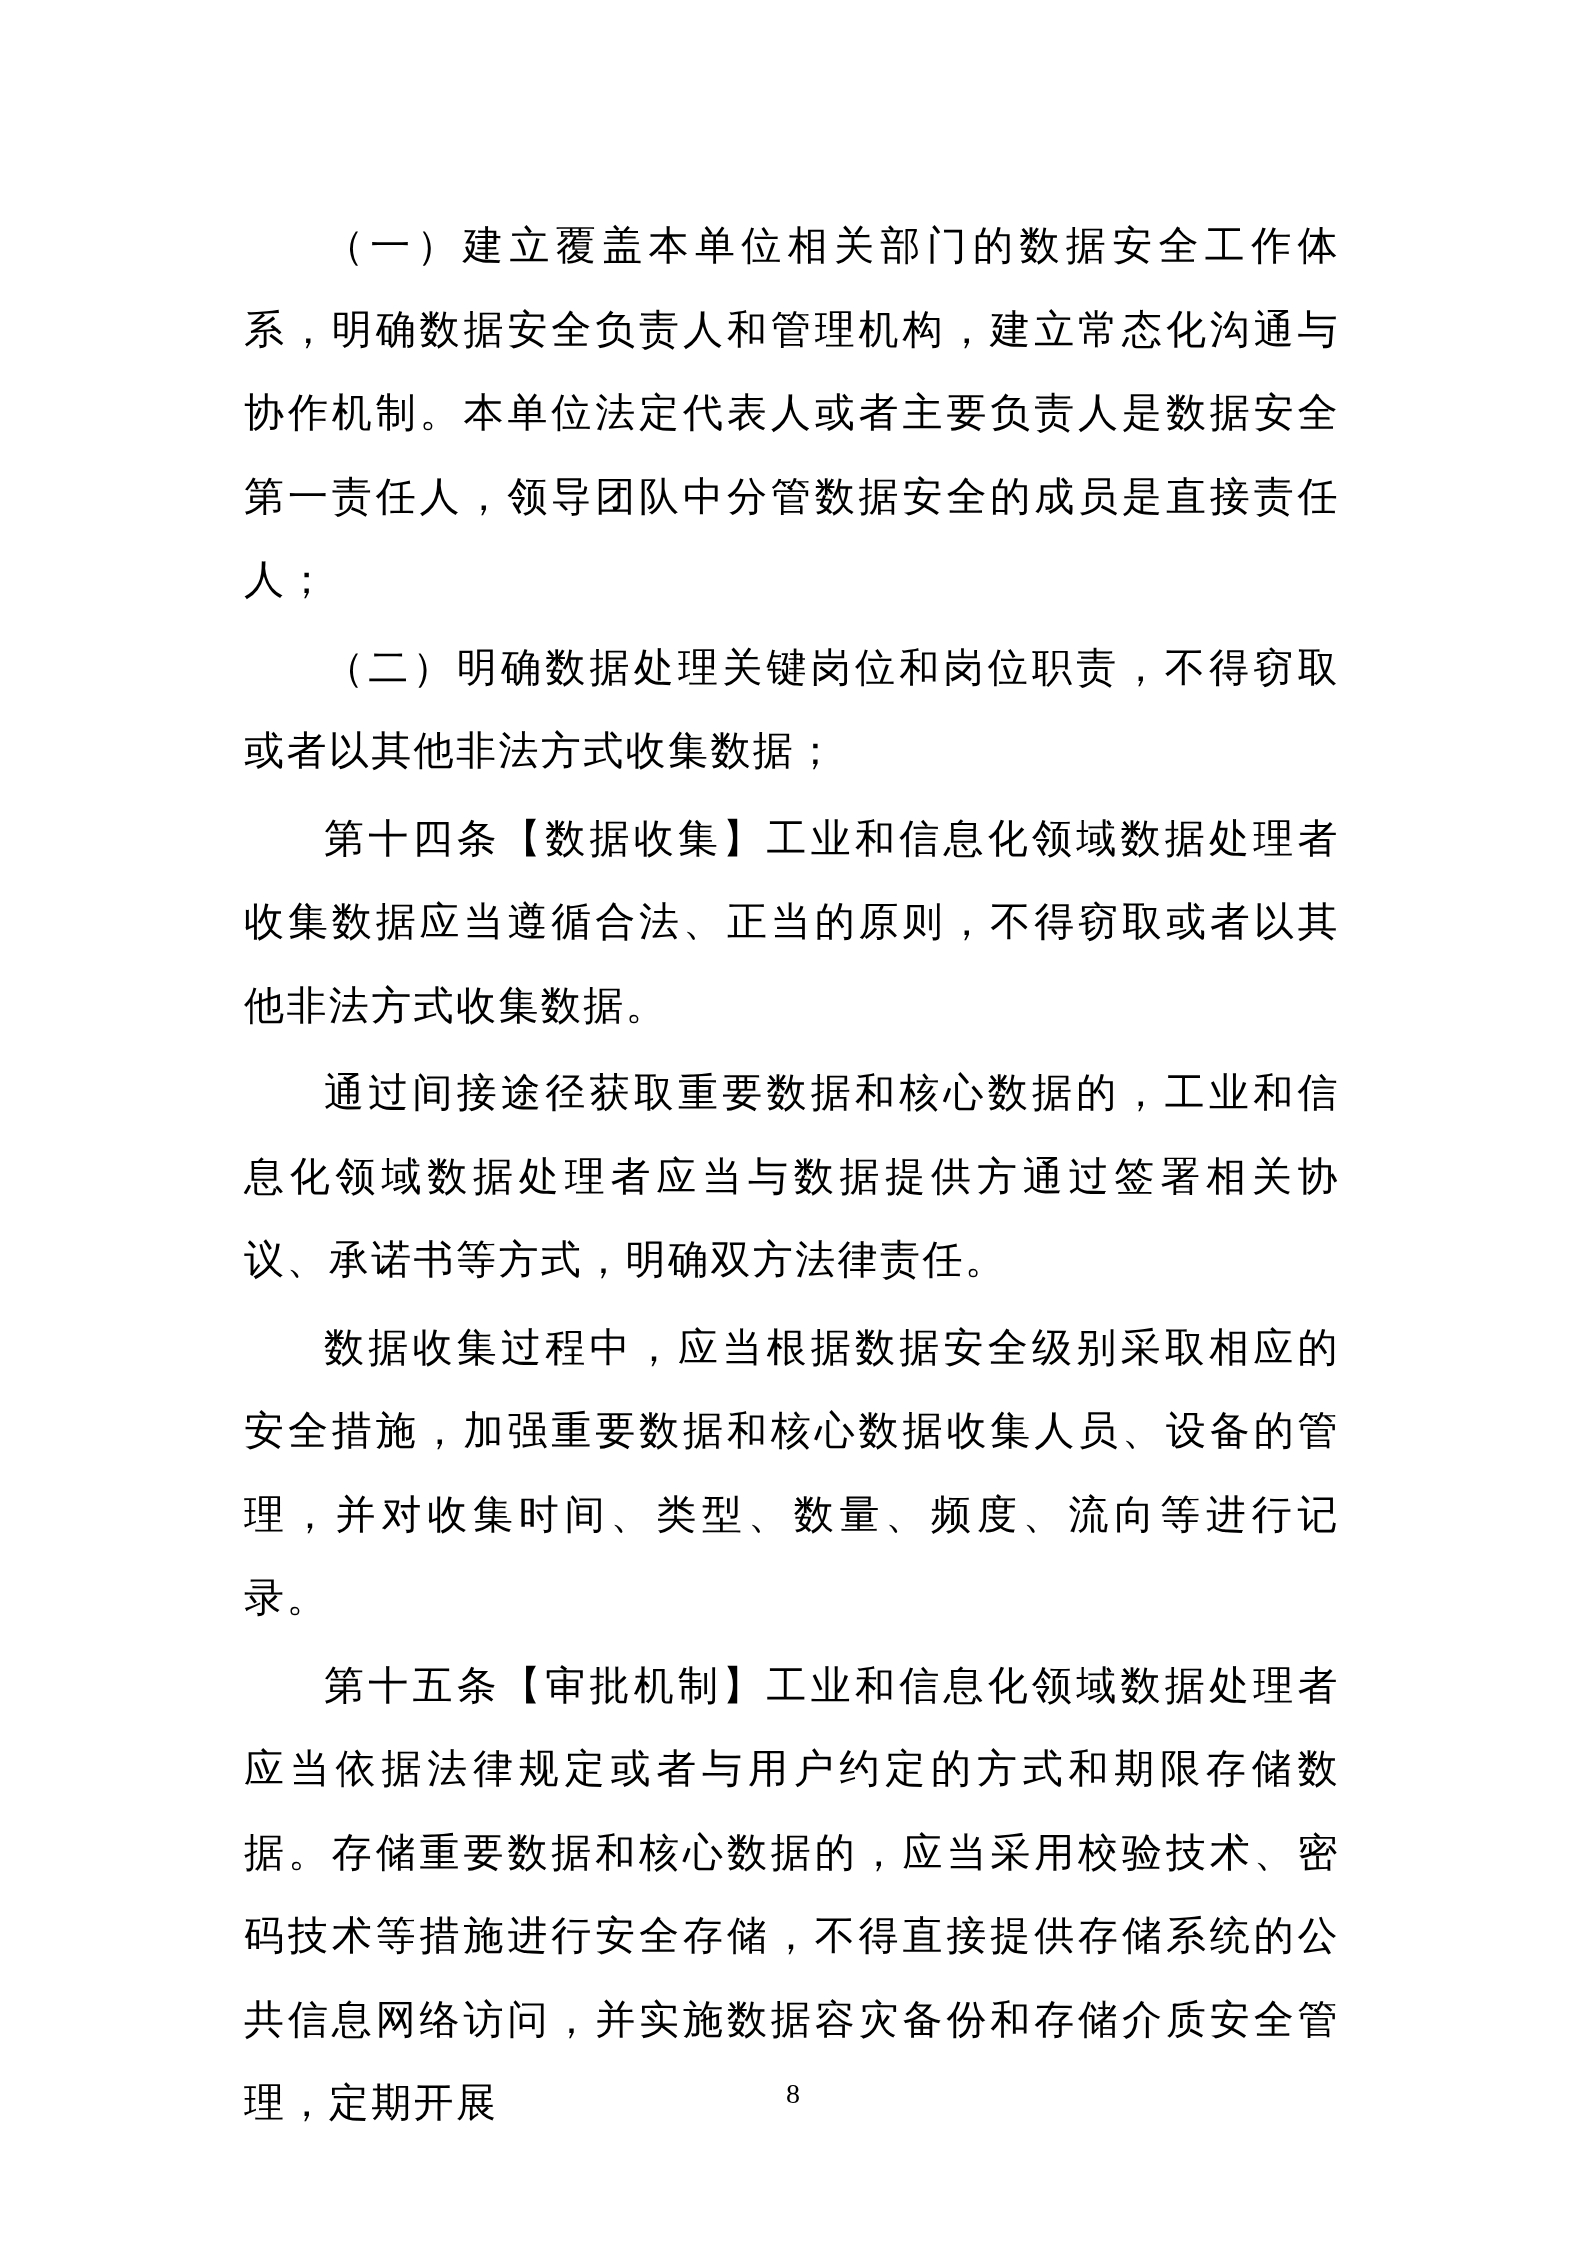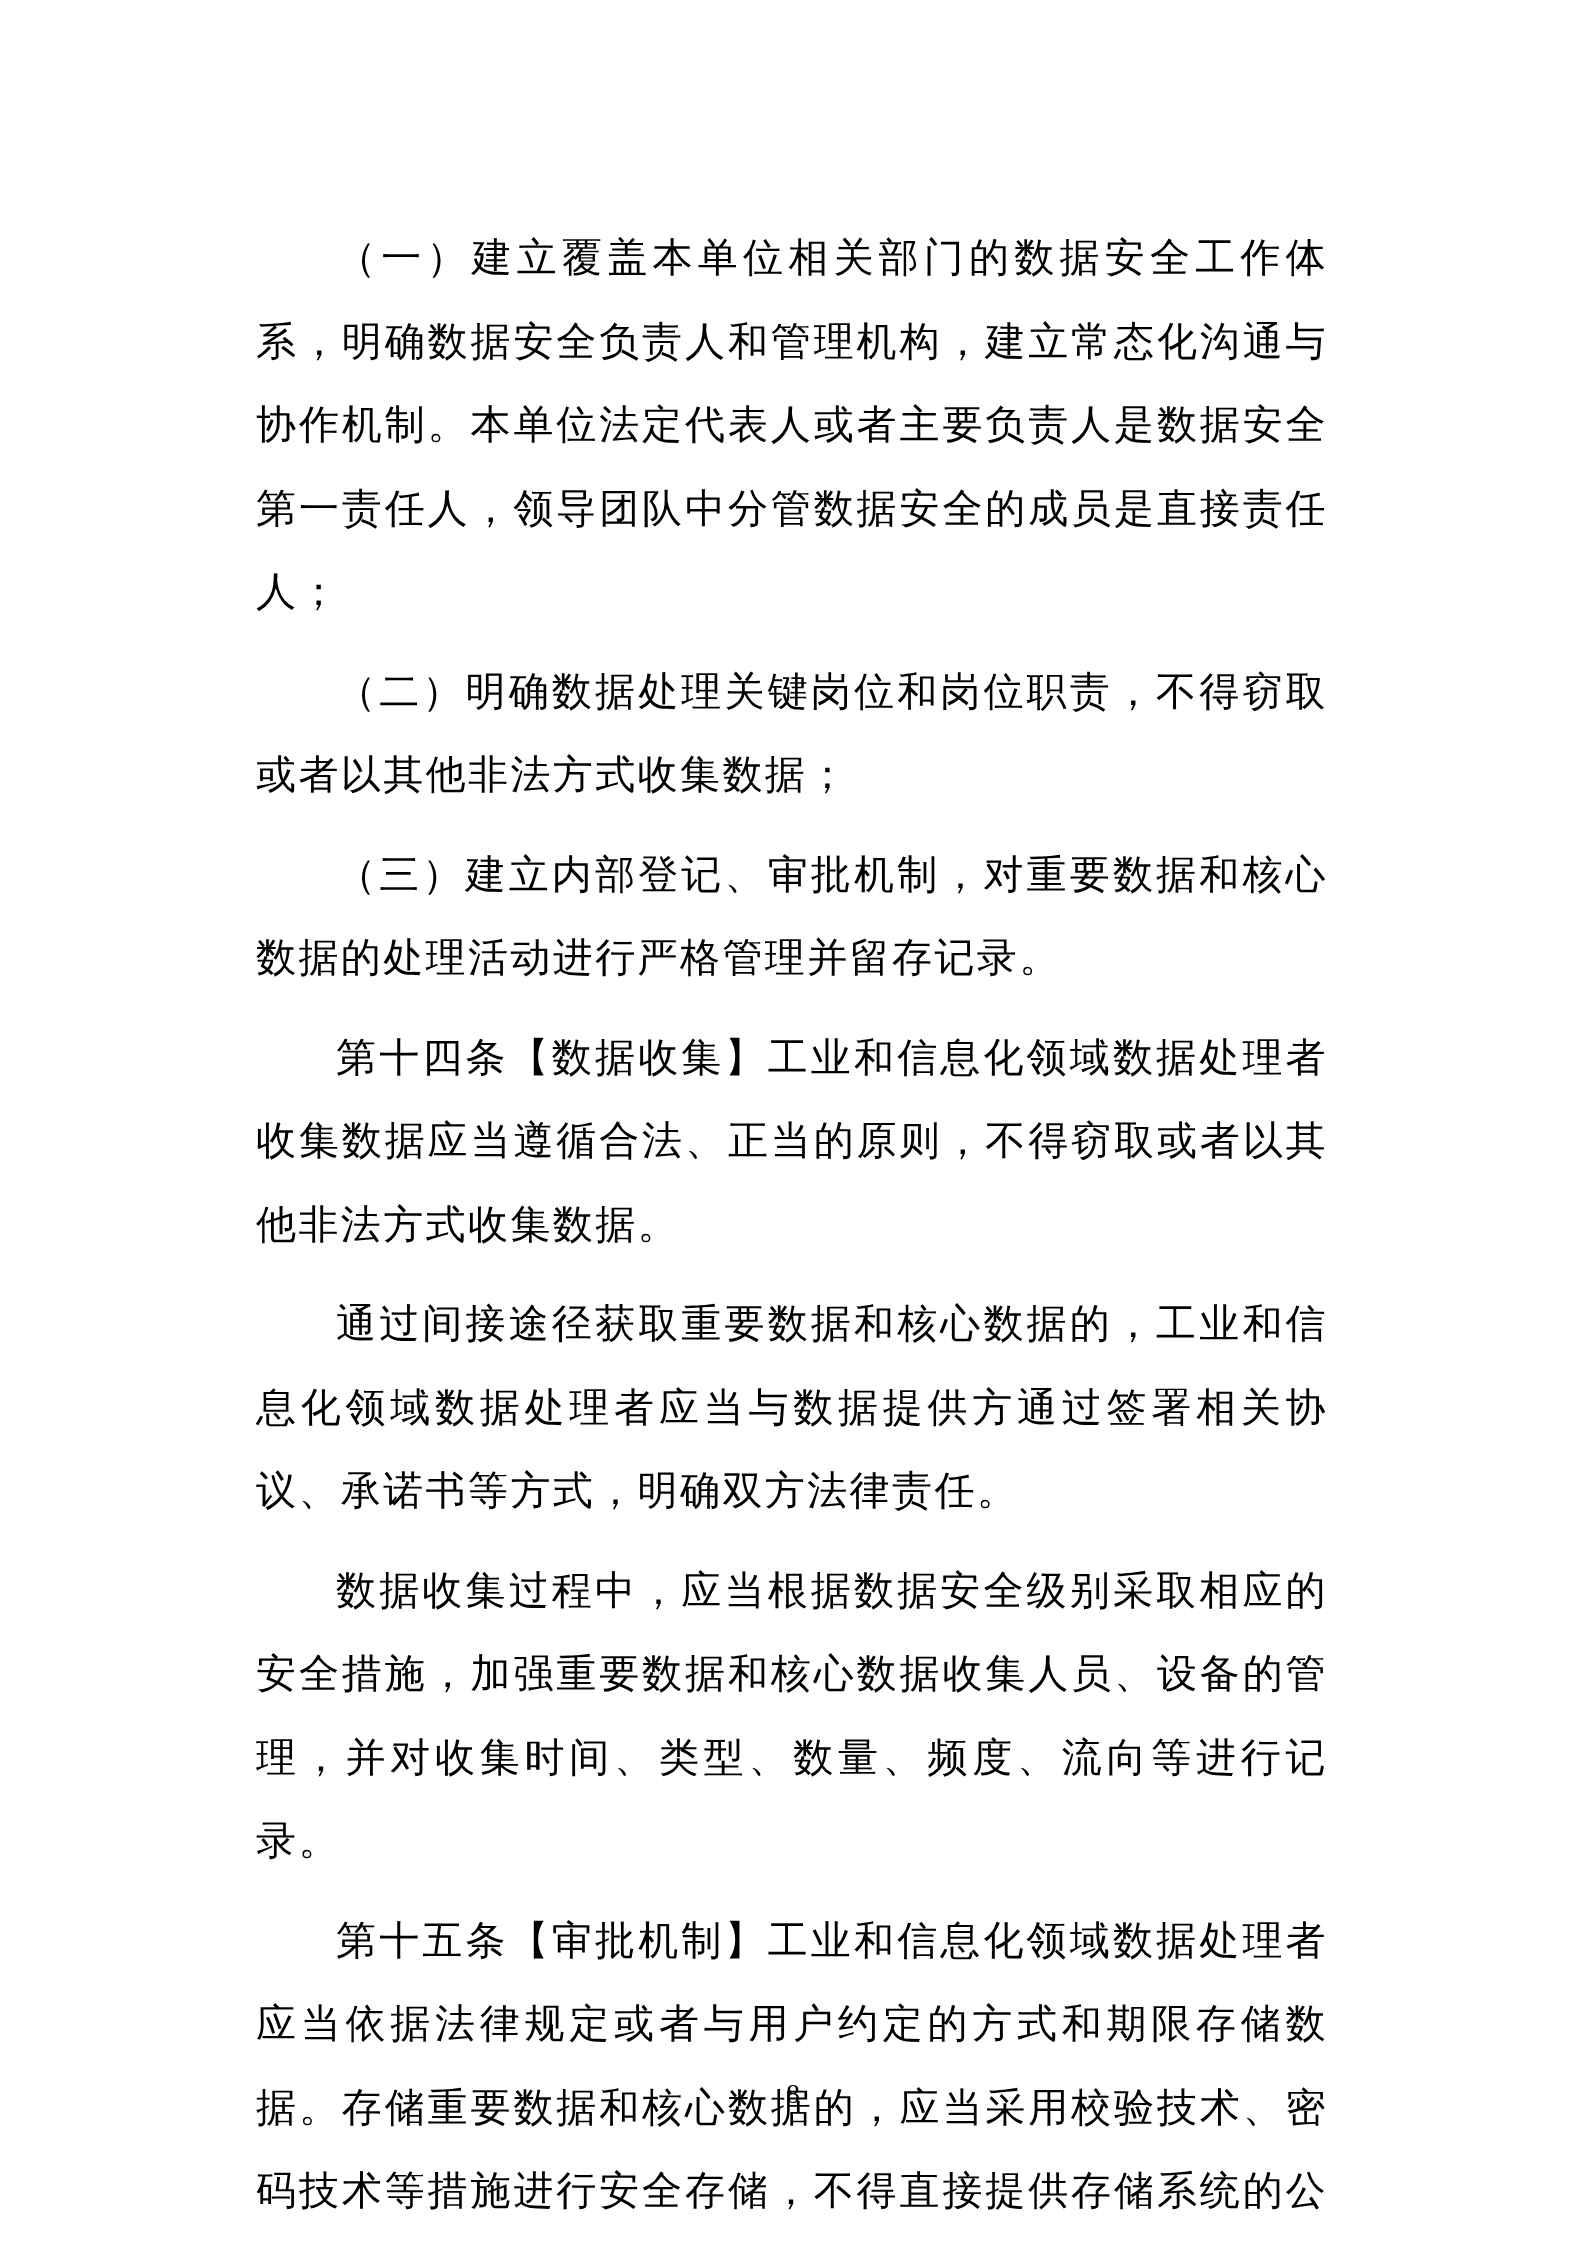--- a/index.html
+++ b/index.html
@@ -8,38 +8,37 @@
     position: absolute;
     left: 240px;
     top: 200px;
     width: 1104px;
     color: #000000;
     font-family: "DejaVu Serif", "Liberation Serif", serif;
     font-size: 40px;
     line-height: 83.5px;
     letter-spacing: 2.4px;
   }
-  .para { margin: 16px; text-indent: 2em; text-align: justify; text-align-last: left; }
+  .para { margin: 4px; text-indent: 2em; text-align: justify; text-align-last: left; }
   .para .heading { font-weight: normal; font-family: "DejaVu Sans", "Liberation Sans", sans-serif; }
   .page-number {
     position: absolute;
     left: 0; width: 1586px;
     top: 2078px;
     text-align: center;
     font-family: "Liberation Serif", "DejaVu Serif", serif;
     font-size: 28px;
     color: #000000;
   }
 </style>
 </head>
 <body>
 
 <div class="page">
   <p class="para"><span>（一）建立覆盖本单位相关部门的数据安全工作体系，明确数据安全负责人和管理机构，建立常态化沟通与协作机制。本单位法定代表人或者主要负责人是数据安全第一责任人，领导团队中分管数据安全的成员是直接责任人；</span></p>
   <p class="para"><span>（二）明确数据处理关键岗位和岗位职责，不得窃取或者以其他非法方式收集数据；</span></p>
-  <p class="para"><span>（三）建立内部登记、审批机制，对重要数据和核心数据的处理活动进行严格管理并留存记录。</span></p>
   <p class="para"><span class="heading">第十四条【数据收集】</span><span>工业和信息化领域数据处理者收集数据应当遵循合法、正当的原则，不得窃取或者以其他非法方式收集数据。</span></p>
   <p class="para"><span>通过间接途径获取重要数据和核心数据的，工业和信息化领域数据处理者应当与数据提供方通过签署相关协议、承诺书等方式，明确双方法律责任。</span></p>
   <p class="para"><span>数据收集过程中，应当根据数据安全级别采取相应的安全措施，加强重要数据和核心数据收集人员、设备的管理，并对收集时间、类型、数量、频度、流向等进行记录。</span></p>
   <p class="para"><span class="heading">第十五条【审批机制】</span><span>工业和信息化领域数据处理者应当依据法律规定或者与用户约定的方式和期限存储数据。存储重要数据和核心数据的，应当采用校验技术、密码技术等措施进行安全存储，不得直接提供存储系统的公共信息网络访问，并实施数据容灾备份和存储介质安全管理，定期开展</span></p>
 </div>
 
 <div class="page-number">8</div>
 
 </body></html>

